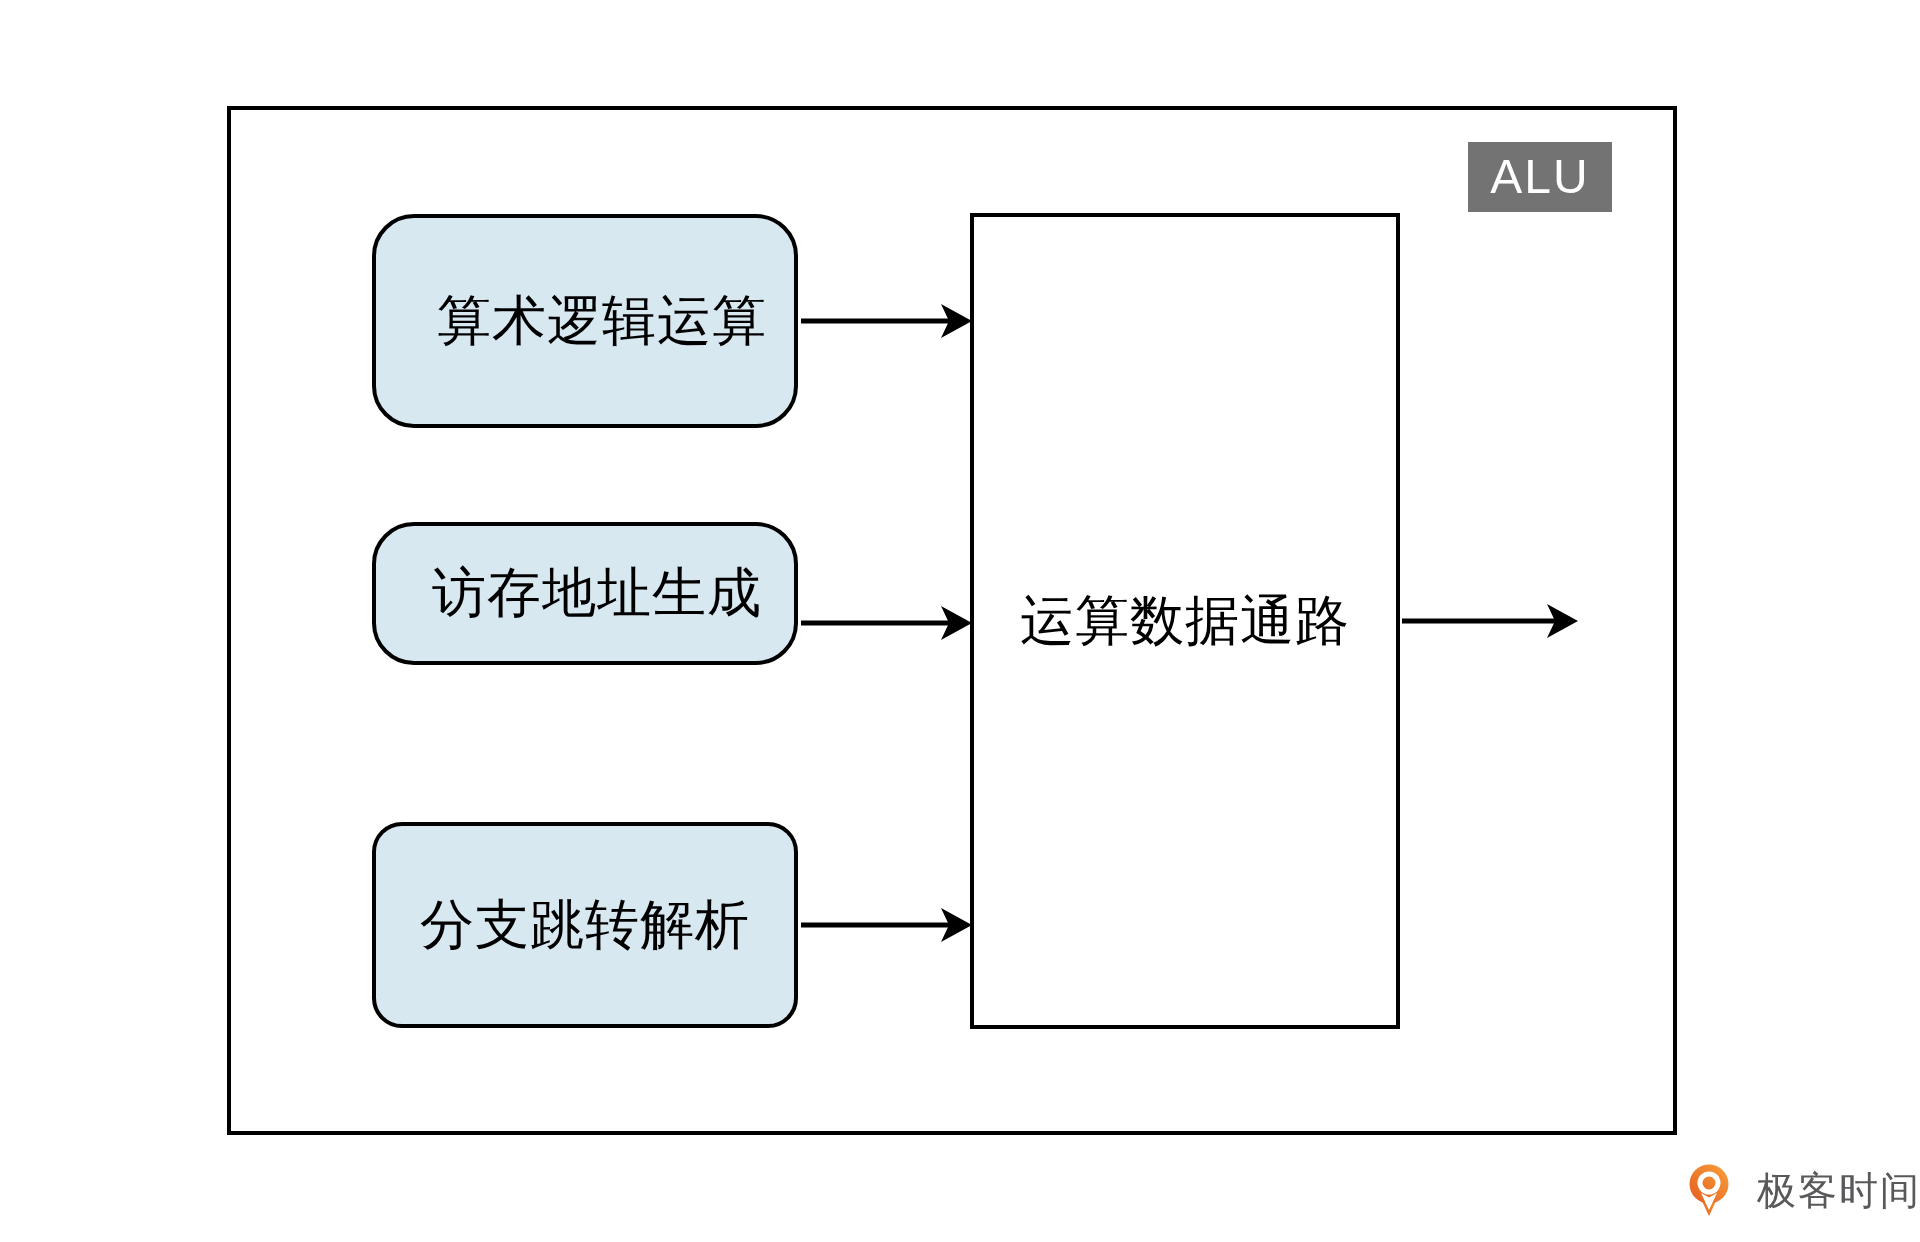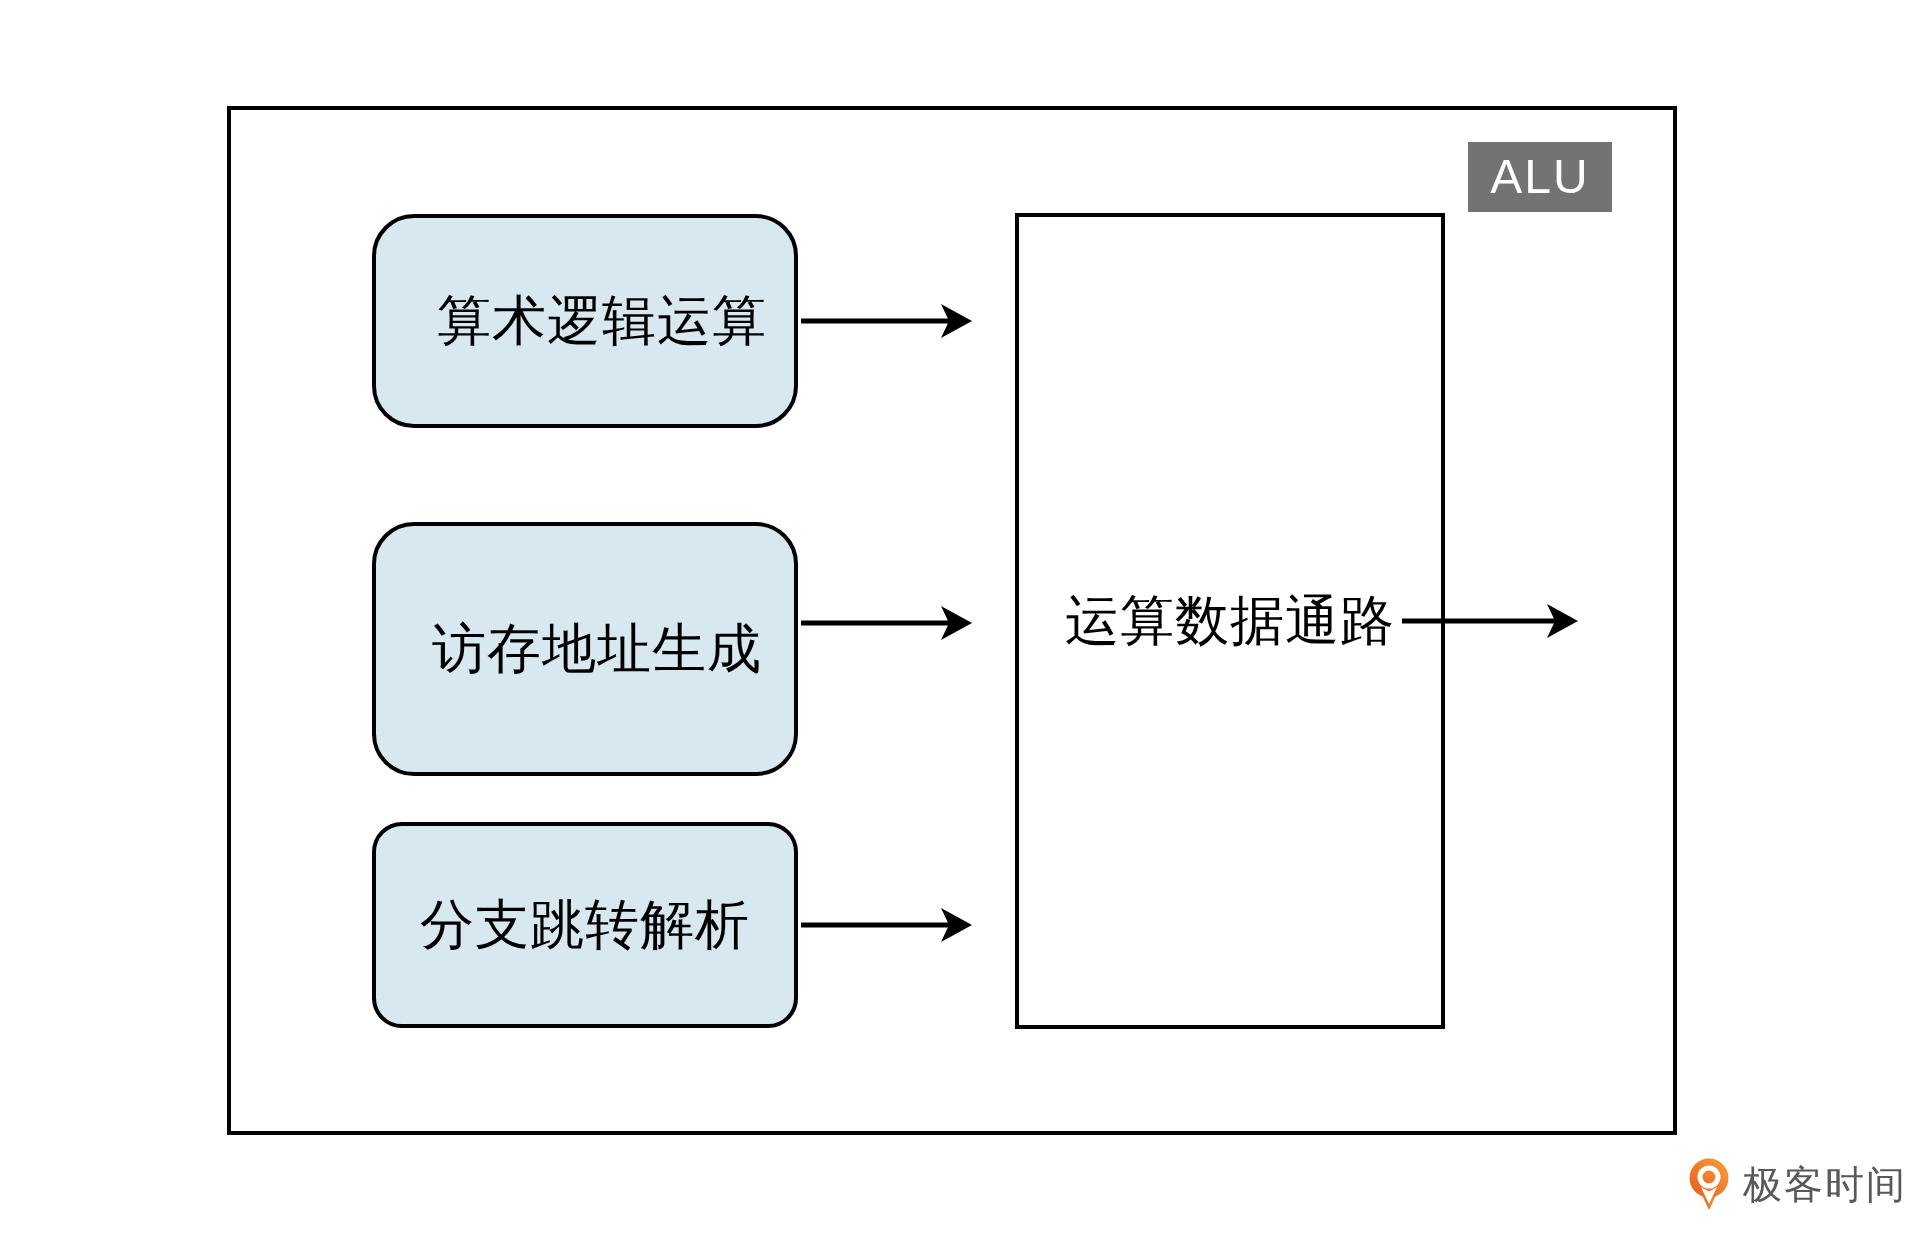--- a/index.html
+++ b/index.html
@@ -53,61 +53,60 @@
     box-sizing: border-box;
     background: #d8e8f0;
     display: flex;
     align-items: center;
     justify-content: center;
     color: #000000;
     font-size: 54px;
     letter-spacing: 1px;
   }
   .input-box.b1 { top: 214px; height: 214px; padding-left: 34px; }
-  .input-box.b2 { top: 522px; height: 254px; padding-left: 24px; }
+  .input-box.b2 { top: 522px; height: 143px; padding-left: 24px; }
   .input-box.b3 { top: 822px; height: 206px; border-radius: 30px; }
 
   
   .process-rect {
     position: absolute;
     left: 970px;
     top: 213px;
     width: 430px;
     height: 816px;
     border: 4px solid #000000;
     box-sizing: border-box;
     background: #ffffff;
     display: flex;
     align-items: center;
     justify-content: center;
     color: #000000;
     font-size: 54px;
     letter-spacing: 1px;
-    margin-left: 45px;
   }
 
   
   .arrows {
     position: absolute;
     left: 0;
     top: 0;
     width: 1920px;
     height: 1242px;
     pointer-events: none;
   }
 
   
   .brand {
     position: absolute;
     left: 1688px;
     top: 1158px;
     height: 60px;
     display: flex;
-    align-items: flex-start;
-    gap: 13px;
+    align-items: flex-end;
+    gap: 27px;
   }
   .brand-text {
     color: #58595b;
     font-size: 39px;
     letter-spacing: 2px;
     white-space: nowrap;
   }
 </style>
 </head>
 <body>

